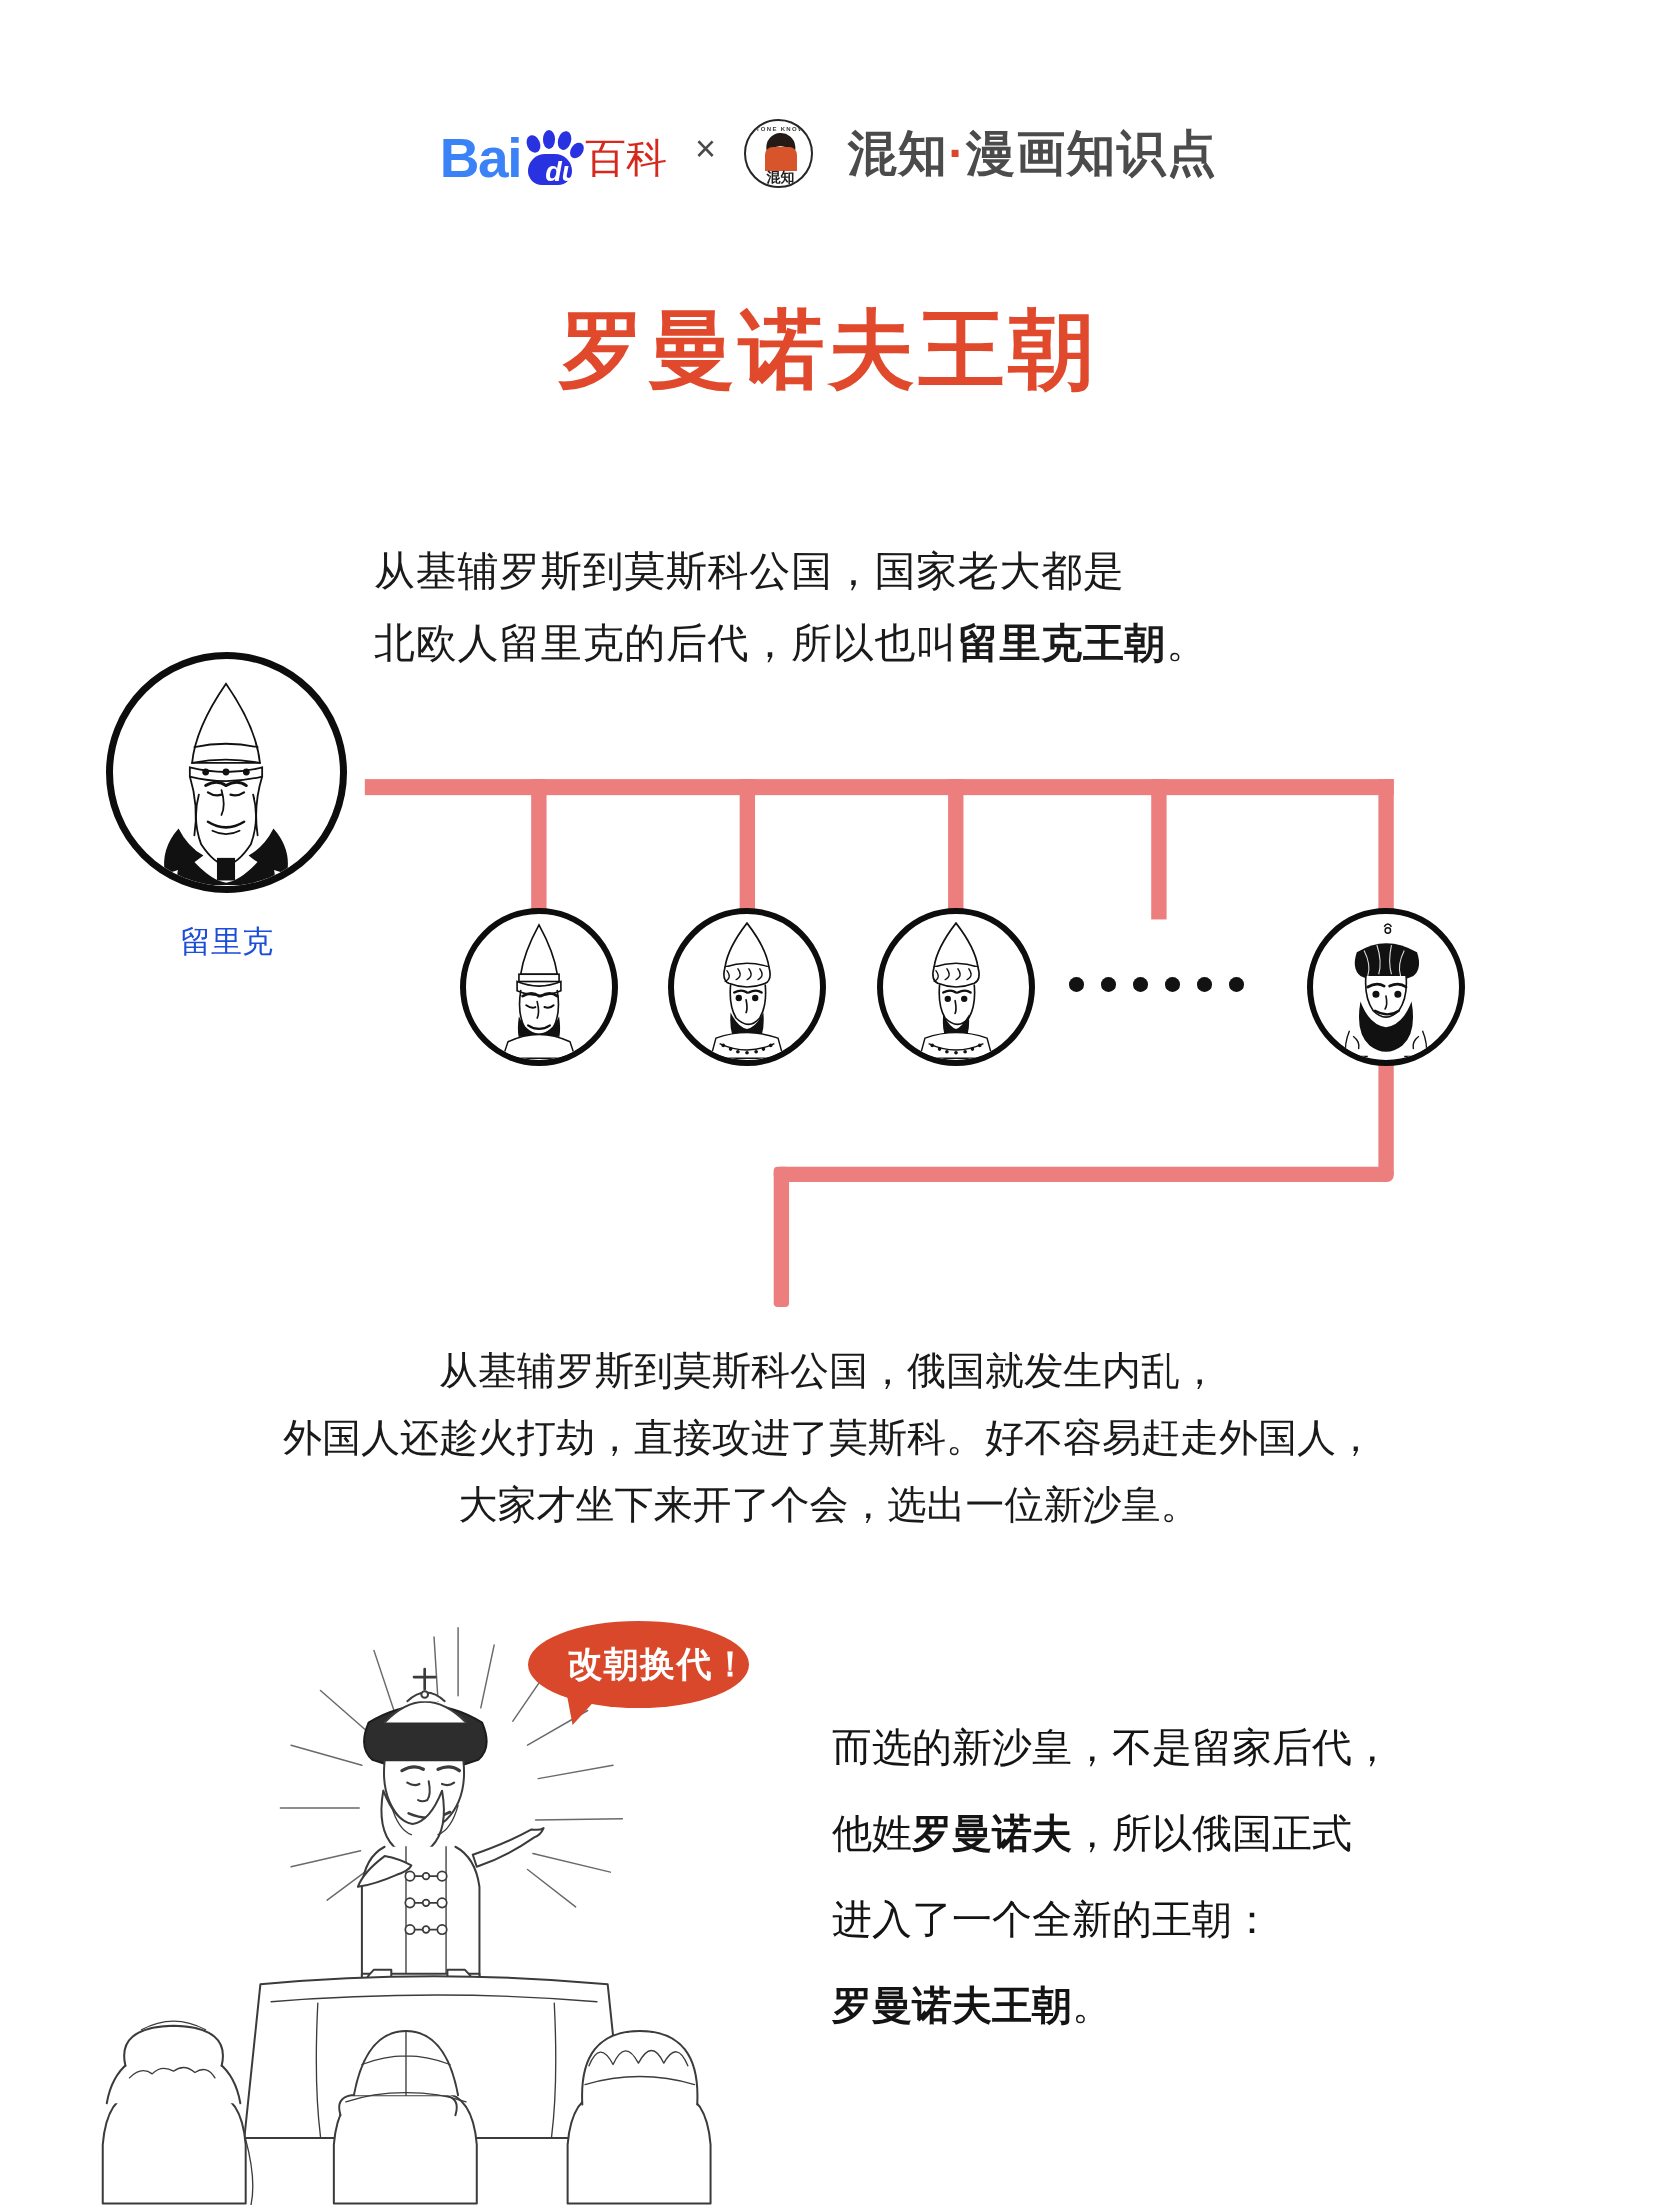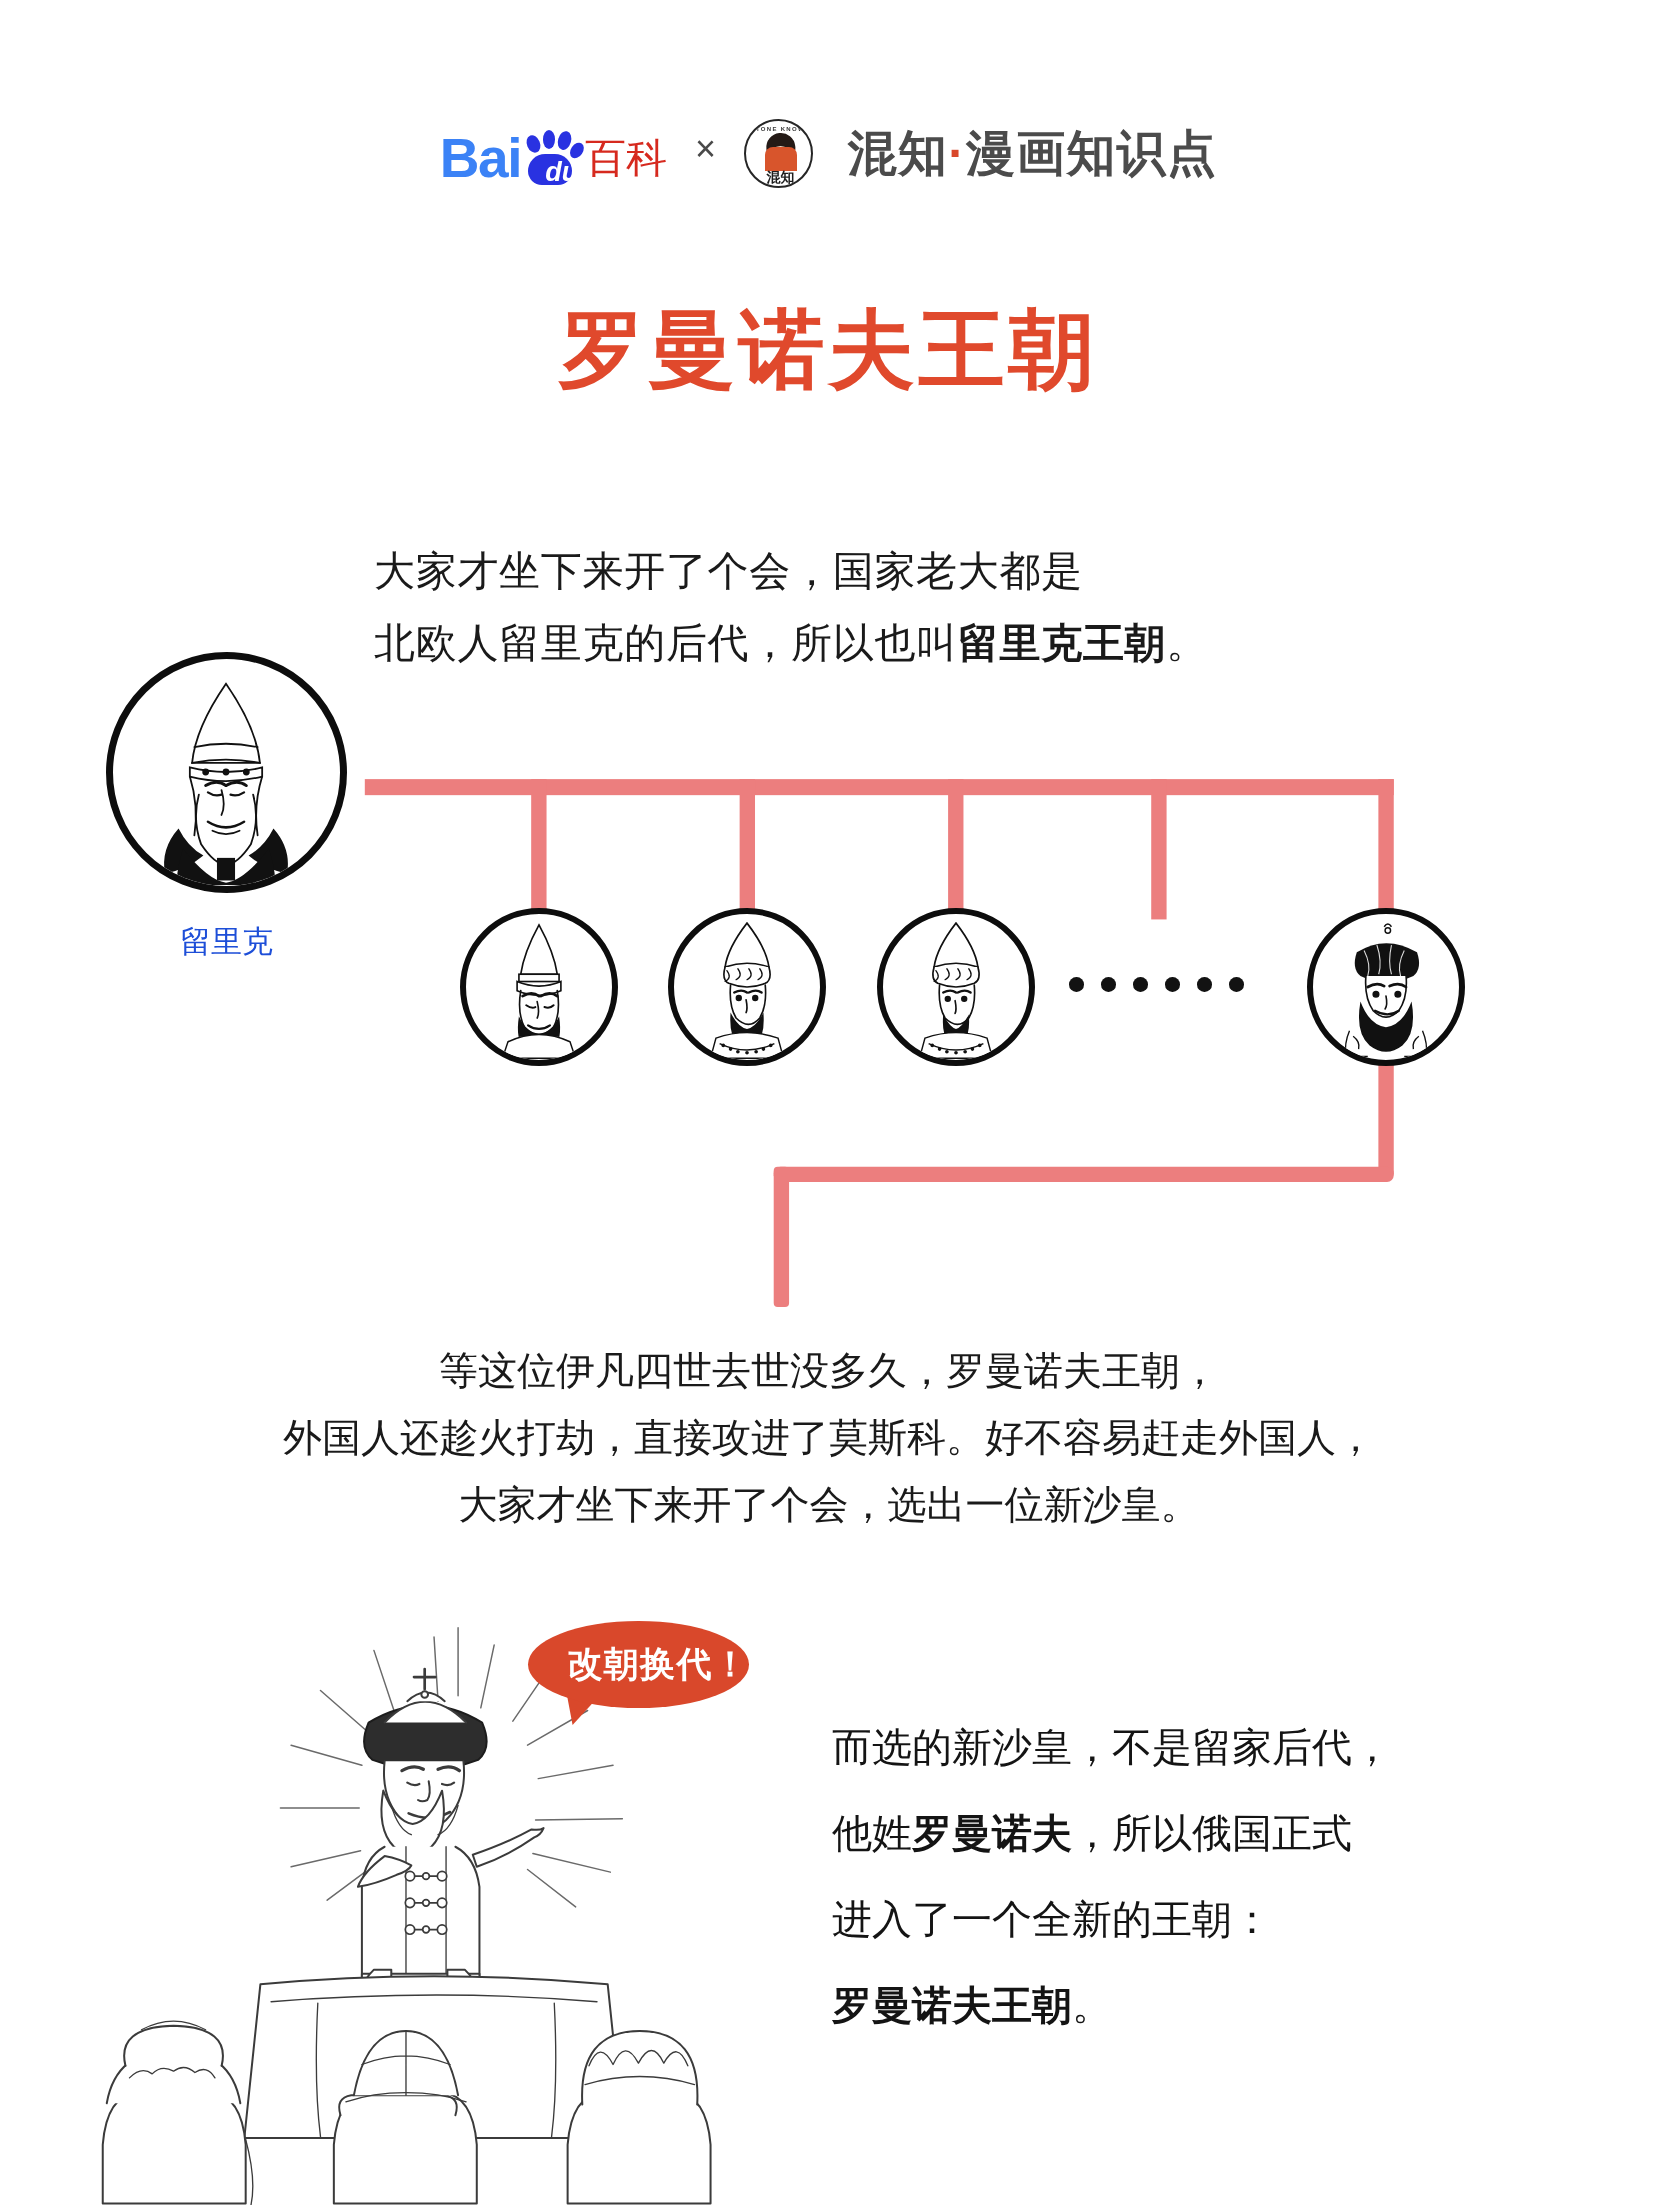--- a/index.html
+++ b/index.html
@@ -166,21 +166,21 @@
     </div>
 
     <div class="partner-name">
       <span>混知</span><span class="dotred">·</span><span>漫画知识点</span>
     </div>
   </div>
 
   <div class="title">罗曼诺夫王朝</div>
 
   <div class="intro">
-    <div>大家才坐下来开了个会，国家老大都是</div>
+    <div>从基辅罗斯到莫斯科公国，国家老大都是</div>
     <div><span>北欧人留里克的后代，所以也叫</span><b>留里克王朝</b><span>。</span></div>
   </div>
 
   <svg class="diagram" viewBox="0 0 2480 3300">
     <g fill="#ec7e7e">
 
       <rect x="546" y="1166" width="1540" height="24"></rect>
 
       <rect x="795" y="1166" width="23" height="200"></rect>
       <rect x="1107" y="1166" width="23" height="200"></rect>
@@ -330,21 +330,21 @@
       <path d="M52 96 q-6 34 10 48 q18 14 36 0 q16 -14 10 -48 q-10 26 -28 28 q-18 -2 -28 -28Z" fill="#111"></path>
       <g fill="none" stroke="#111" stroke-width="1.5">
         <path d="M40 128 q-6 14 -4 28 l24 0" fill="#fff"></path>
         <path d="M120 128 q6 14 4 28 l-24 0" fill="#fff"></path>
         <path d="M44 134 q8 6 6 14 M116 134 q-8 6 -6 14"></path>
       </g>
     </svg>
   </div>
 
   <div class="midtext">
-    <div>等这位伊凡四世去世没多久，罗曼诺夫王朝，</div>
+    <div>从基辅罗斯到莫斯科公国，俄国就发生内乱，</div>
     <div>外国人还趁火打劫，直接攻进了莫斯科。好不容易赶走外国人，</div>
     <div>大家才坐下来开了个会，选出一位新沙皇。</div>
   </div>
 
   <svg style="position:absolute; left:60px; top:1570px;" width="708" height="635" viewBox="0 0 1060 950">
     <g fill="none" stroke="#3b3b3b" stroke-width="3" stroke-linecap="round" stroke-linejoin="round">
 
       <g stroke-width="2.2" stroke="#6a6a6a">
         <path d="M470 120 L500 210 M560 100 L566 196 M650 112 L630 206 M730 150 L678 226"></path>
         <path d="M390 180 L470 250 M346 262 L452 292 M330 356 L448 356 M346 444 L450 420"></path>

